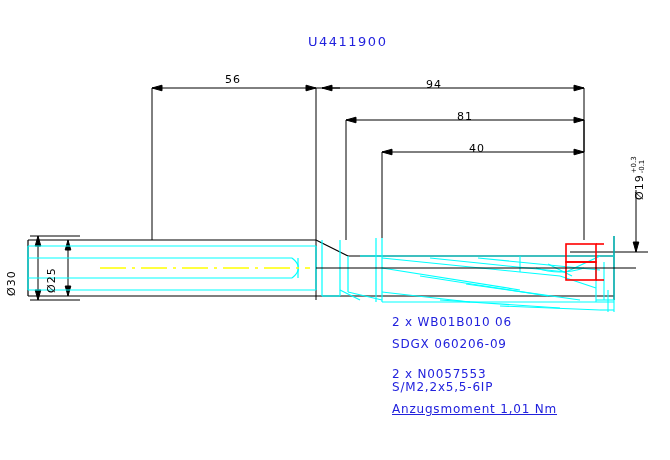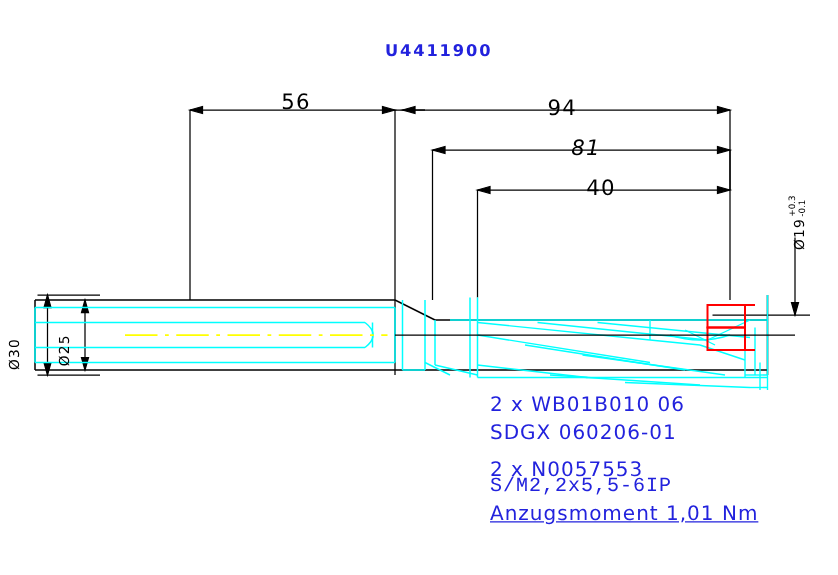--- a/index.html
+++ b/index.html
@@ -24,40 +24,39 @@
     left: 0;
     top: 0;
     width: 670px;
     height: 460px;
     display: block;
   }
   
   .dim-text {
     position: absolute;
     font-family: "DejaVu Sans", sans-serif;
-    font-size: 17px;
+    font-size: 11px;
     color: #000000;
     white-space: nowrap;
     letter-spacing: 1px;
     line-height: 1;
   }
   .title-text {
     position: absolute;
     font-family: "DejaVu Sans", sans-serif;
     font-size: 13px;
     color: #2222dd;
     white-space: nowrap;
     letter-spacing: 1.5px;
     line-height: 1;
-    font-weight: bold;
   }
   .spec-text {
     position: absolute;
     font-family: "DejaVu Sans", sans-serif;
-    font-size: 16px;
+    font-size: 12px;
     color: #2222dd;
     white-space: nowrap;
     letter-spacing: 0.8px;
     line-height: 1;
   }
   .vert-dim {
     position: absolute;
     font-family: "DejaVu Sans", sans-serif;
     font-size: 11px;
     color: #000000;
@@ -219,30 +218,30 @@
 
     <g stroke="#000000" stroke-width="1" fill="none">
       <line x1="316" y1="268" x2="636" y2="268"></line>
     </g>
 
   </svg>
 
   <div class="title-text" style="left:308px; top:35px;">U4411900</div>
 
   <div class="dim-text" style="left:225px; top:74px;">56</div>
-  <div class="dim-text" style="left:438px; top:79px;">94</div>
-  <div class="dim-text" style="left:457px; top:111px;font-style:italic;">81</div>
+  <div class="dim-text" style="left:426px; top:79px;">94</div>
+  <div class="dim-text" style="left:457px; top:111px;">81</div>
   <div class="dim-text" style="left:469px; top:143px;">40</div>
 
   <div class="vert-dim" style="left:6px; top:296px;">Ø30</div>
   <div class="vert-dim" style="left:46px; top:293px;">Ø25</div>
 
   <div class="tol-stack" style="left:630px; top:200px;">
     <span class="tol-main">Ø19</span><span class="tol-sub"><span style="display:block;">+0.3</span><span style="display:block;">-0.1</span></span>
   </div>
 
   <div class="spec-text" style="left:392px; top:316px;">2 x WB01B010 06</div>
-  <div class="spec-text" style="left:392px; top:338px;">SDGX 060206-01</div>
+  <div class="spec-text" style="left:392px; top:338px;">SDGX 060206-09</div>
   <div class="spec-text" style="left:392px; top:368px;">2 x N0057553</div>
-  <div class="spec-text" style="left:392px; top:381px;font-family:Liberation Mono, monospace;">S/M2,2x5,5-6IP</div>
+  <div class="spec-text" style="left:392px; top:381px;">S/M2,2x5,5-6IP</div>
   <div class="spec-text" style="left:392px; top:403px;text-decoration:underline;">Anzugsmoment 1,01 Nm</div>
 
 </div>
 
 </body></html>

